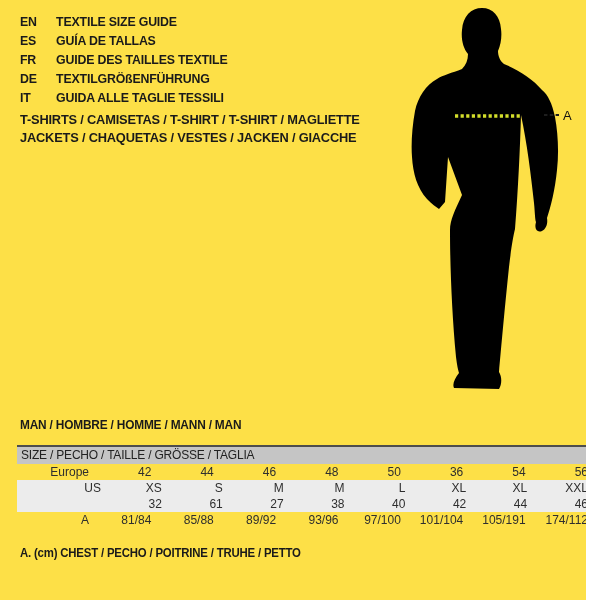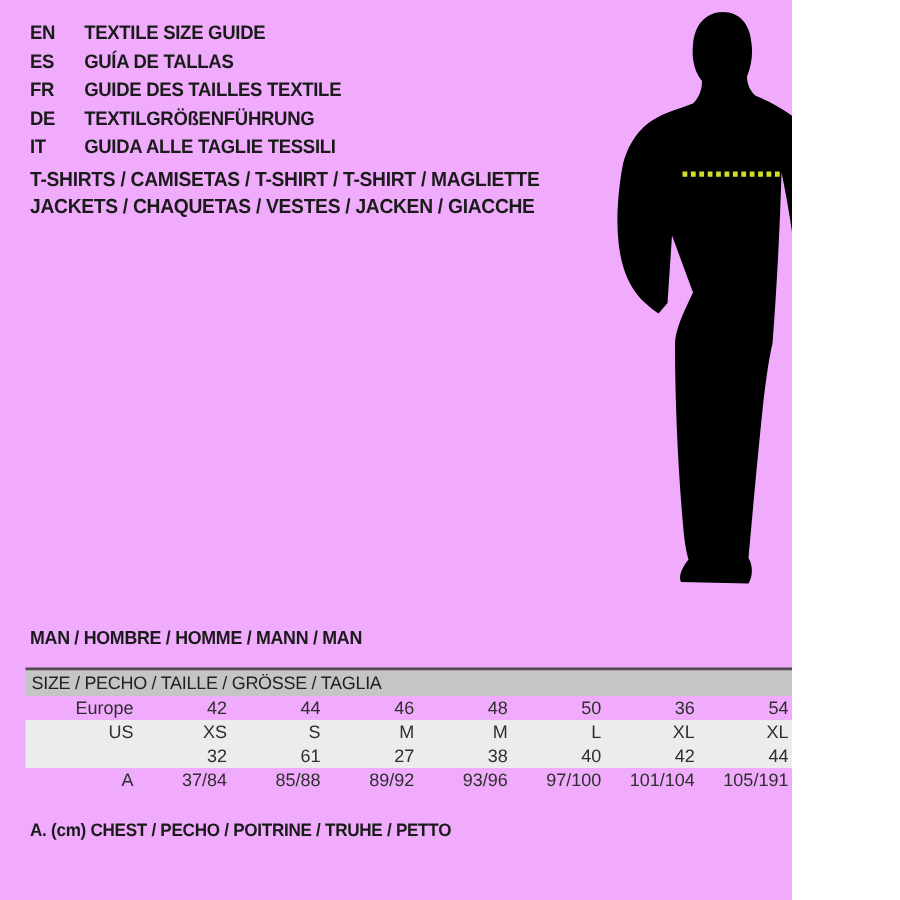--- a/index.html
+++ b/index.html
@@ -1,21 +1,21 @@
 <!DOCTYPE html>
 <html><head>
 <meta charset="utf-8">
 <style>
   * { margin: 0; padding: 0; box-sizing: border-box; }
   html, body { background: #ffffff; }
   .canvas {
     position: relative;
-    width: 528px;
+    width: 586px;
     height: 600px;
-    background: #f0abfc;
+    background: #fde047;
     font-family: "Liberation Sans", sans-serif;
     color: #1a1a1a;
     overflow: hidden;
   }
   
   .lang-block {
     position: absolute;
     left: 20px; top: 12px;
     transform: scaleX(0.95);
     transform-origin: left top;
@@ -80,21 +80,21 @@
     padding-left: 4px;
     letter-spacing: -0.2px;
     white-space: nowrap;
   }
   .trow {
     display: grid;
     grid-template-columns: 72px repeat(8, 1fr);
     height: 16px;
     line-height: 16px;
   }
-  .trow.shaded { background: #ececec; }
+  .trow.shaded { background: #ececec; padding-left: 12px; }
   .tl { text-align: right; padding-left: 4px; }
   .tc { text-align: right; }
   
   .footer-note {
     position: absolute;
     left: 20px; top: 546px;
     font-size: 12px;
     font-weight: bold;
     letter-spacing: -0.2px;
     transform: scaleX(0.95);
@@ -209,21 +209,21 @@
       <span class="tc">27</span>
       <span class="tc">38</span>
       <span class="tc">40</span>
       <span class="tc">42</span>
       <span class="tc">44</span>
       <span class="tc">46</span>
     </div>
 
     <div class="trow">
       <span class="tl">A</span>
-      <span class="tc">37/84</span>
+      <span class="tc">81/84</span>
       <span class="tc">85/88</span>
       <span class="tc">89/92</span>
       <span class="tc">93/96</span>
       <span class="tc">97/100</span>
       <span class="tc">101/104</span>
       <span class="tc">105/191</span>
       <span class="tc">174/112</span>
     </div>
   </div>
 

